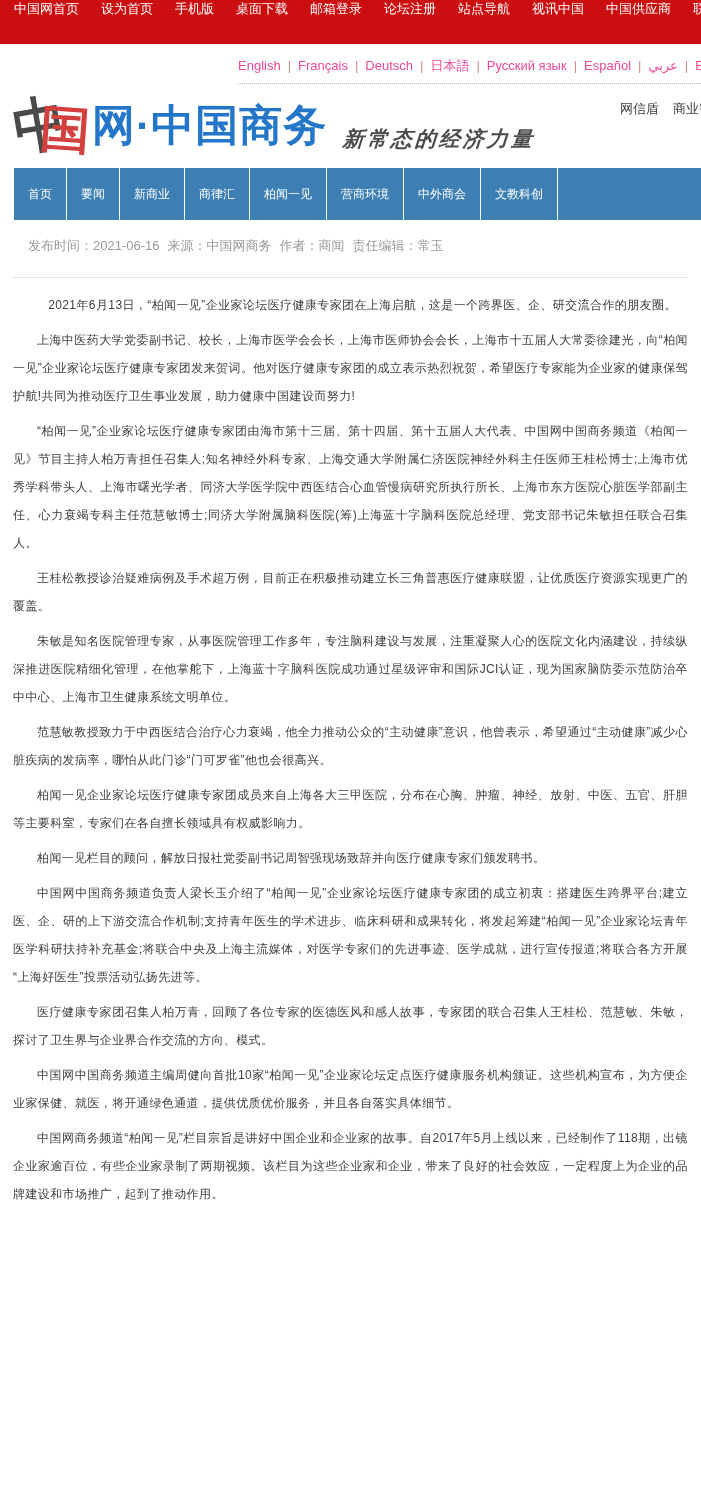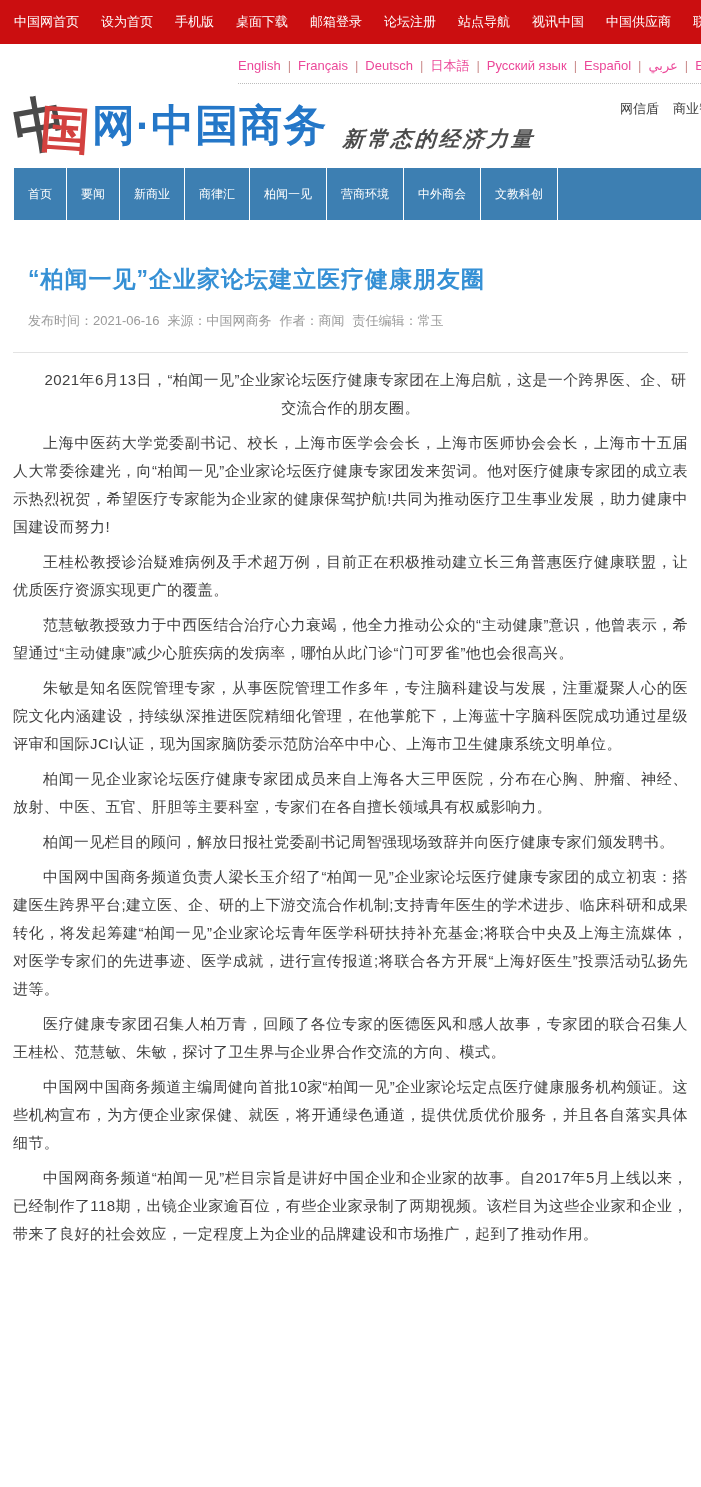--- a/index.html
+++ b/index.html
@@ -3,21 +3,21 @@
 <meta charset="utf-8">
 <style>
   * { margin:0; padding:0; box-sizing:border-box; }
   html,body { background:#ffffff; }
   .page {
     position:relative; width:701px; height:1487px; overflow:hidden;
     background:#fff; font-family:"Liberation Sans", sans-serif;
   }
   
   .topbar {
-    height:44px; background:#cb0e10; display:flex; align-items:center;
+    height:44px; background:#cb0e10; display:flex; align-items:flex-start;
     padding-left:14px; white-space:nowrap; overflow:hidden;
   }
   .topbar .list-item {
     color:#ffffff; font-size:13px; margin-right:22px; cursor:pointer; flex:0 0 auto;
   }
   
   .header { position:relative; height:124px; background:#fff; }
   .lang-strip {
     margin-left:238px; padding:13px 0 9px 0; border-bottom:1px dotted #bcbcbc;
     white-space:nowrap; overflow:hidden; font-size:13px; line-height:17px;
@@ -65,21 +65,21 @@
     margin:44px 0 0 15px; color:#3590d5; font-size:23px; font-weight:bold;
     letter-spacing:1px;
   }
   .article-meta {
     display:flex; gap:8px; margin:17px 0 0 15px; color:#9a9a9a; font-size:13px;
     white-space:nowrap;
   }
   .meta-divider { border:none; border-top:1px solid #e3e3e3; margin-top:22px; }
   .article-body { margin-top:13px; }
   .para {
-    font-size:15px; line-height:28px; color:#404040; text-indent:2em;
+    font-size:12px; line-height:28px; color:#404040; text-indent:2em;
     text-align:justify; margin-top:7px; letter-spacing:0.4px;
   }
   .para.center { text-align:center; }
 </style>
 </head>
 <body>
 
 <div class="page">
 
   <div class="topbar">
@@ -119,37 +119,37 @@
       <div class="list-item">要闻</div>
       <div class="list-item">新商业</div>
       <div class="list-item">商律汇</div>
       <div class="list-item">柏闻一见</div>
       <div class="list-item">营商环境</div>
       <div class="list-item">中外商会</div>
       <div class="list-item">文教科创</div>
     </div>
 
   <div class="article">
-    <h1 class="article-title">“柏闻一见”企业家论坛建立医疗健康朋友圈</h1>
 
     <div class="article-meta">
         <span class="list-item">发布时间：2021-06-16</span>
         <span class="list-item">来源：中国网商务</span>
         <span class="list-item">作者：商闻</span>
         <span class="list-item">责任编辑：常玉</span>
       </div>
 
     <hr class="meta-divider">
 
     <div class="article-body">
         <p class="para center">2021年6月13日，“柏闻一见”企业家论坛医疗健康专家团在上海启航，这是一个跨界医、企、研交流合作的朋友圈。</p>
         <p class="para">上海中医药大学党委副书记、校长，上海市医学会会长，上海市医师协会会长，上海市十五届人大常委徐建光，向“柏闻一见”企业家论坛医疗健康专家团发来贺词。他对医疗健康专家团的成立表示热烈祝贺，希望医疗专家能为企业家的健康保驾护航!共同为推动医疗卫生事业发展，助力健康中国建设而努力!</p>
+        <p class="para">“柏闻一见”企业家论坛医疗健康专家团由海市第十三届、第十四届、第十五届人大代表、中国网中国商务频道《柏闻一见》节目主持人柏万青担任召集人;知名神经外科专家、上海交通大学附属仁济医院神经外科主任医师王桂松博士;上海市优秀学科带头人、上海市曙光学者、同济大学医学院中西医结合心血管慢病研究所执行所长、上海市东方医院心脏医学部副主任、心力衰竭专科主任范慧敏博士;同济大学附属脑科医院(筹)上海蓝十字脑科医院总经理、党支部书记朱敏担任联合召集人。</p>
         <p class="para">王桂松教授诊治疑难病例及手术超万例，目前正在积极推动建立长三角普惠医疗健康联盟，让优质医疗资源实现更广的覆盖。</p>
+        <p class="para">朱敏是知名医院管理专家，从事医院管理工作多年，专注脑科建设与发展，注重凝聚人心的医院文化内涵建设，持续纵深推进医院精细化管理，在他掌舵下，上海蓝十字脑科医院成功通过星级评审和国际JCI认证，现为国家脑防委示范防治卒中中心、上海市卫生健康系统文明单位。</p>
         <p class="para">范慧敏教授致力于中西医结合治疗心力衰竭，他全力推动公众的“主动健康”意识，他曾表示，希望通过“主动健康”减少心脏疾病的发病率，哪怕从此门诊“门可罗雀”他也会很高兴。</p>
-        <p class="para">朱敏是知名医院管理专家，从事医院管理工作多年，专注脑科建设与发展，注重凝聚人心的医院文化内涵建设，持续纵深推进医院精细化管理，在他掌舵下，上海蓝十字脑科医院成功通过星级评审和国际JCI认证，现为国家脑防委示范防治卒中中心、上海市卫生健康系统文明单位。</p>
         <p class="para">柏闻一见企业家论坛医疗健康专家团成员来自上海各大三甲医院，分布在心胸、肿瘤、神经、放射、中医、五官、肝胆等主要科室，专家们在各自擅长领域具有权威影响力。</p>
         <p class="para">柏闻一见栏目的顾问，解放日报社党委副书记周智强现场致辞并向医疗健康专家们颁发聘书。</p>
         <p class="para">中国网中国商务频道负责人梁长玉介绍了“柏闻一见”企业家论坛医疗健康专家团的成立初衷：搭建医生跨界平台;建立医、企、研的上下游交流合作机制;支持青年医生的学术进步、临床科研和成果转化，将发起筹建“柏闻一见”企业家论坛青年医学科研扶持补充基金;将联合中央及上海主流媒体，对医学专家们的先进事迹、医学成就，进行宣传报道;将联合各方开展“上海好医生”投票活动弘扬先进等。</p>
         <p class="para">医疗健康专家团召集人柏万青，回顾了各位专家的医德医风和感人故事，专家团的联合召集人王桂松、范慧敏、朱敏，探讨了卫生界与企业界合作交流的方向、模式。</p>
         <p class="para">中国网中国商务频道主编周健向首批10家“柏闻一见”企业家论坛定点医疗健康服务机构颁证。这些机构宣布，为方便企业家保健、就医，将开通绿色通道，提供优质优价服务，并且各自落实具体细节。</p>
         <p class="para">中国网商务频道“柏闻一见”栏目宗旨是讲好中国企业和企业家的故事。自2017年5月上线以来，已经制作了118期，出镜企业家逾百位，有些企业家录制了两期视频。该栏目为这些企业家和企业，带来了良好的社会效应，一定程度上为企业的品牌建设和市场推广，起到了推动作用。</p>
       </div>
   </div>
 
 </div>

